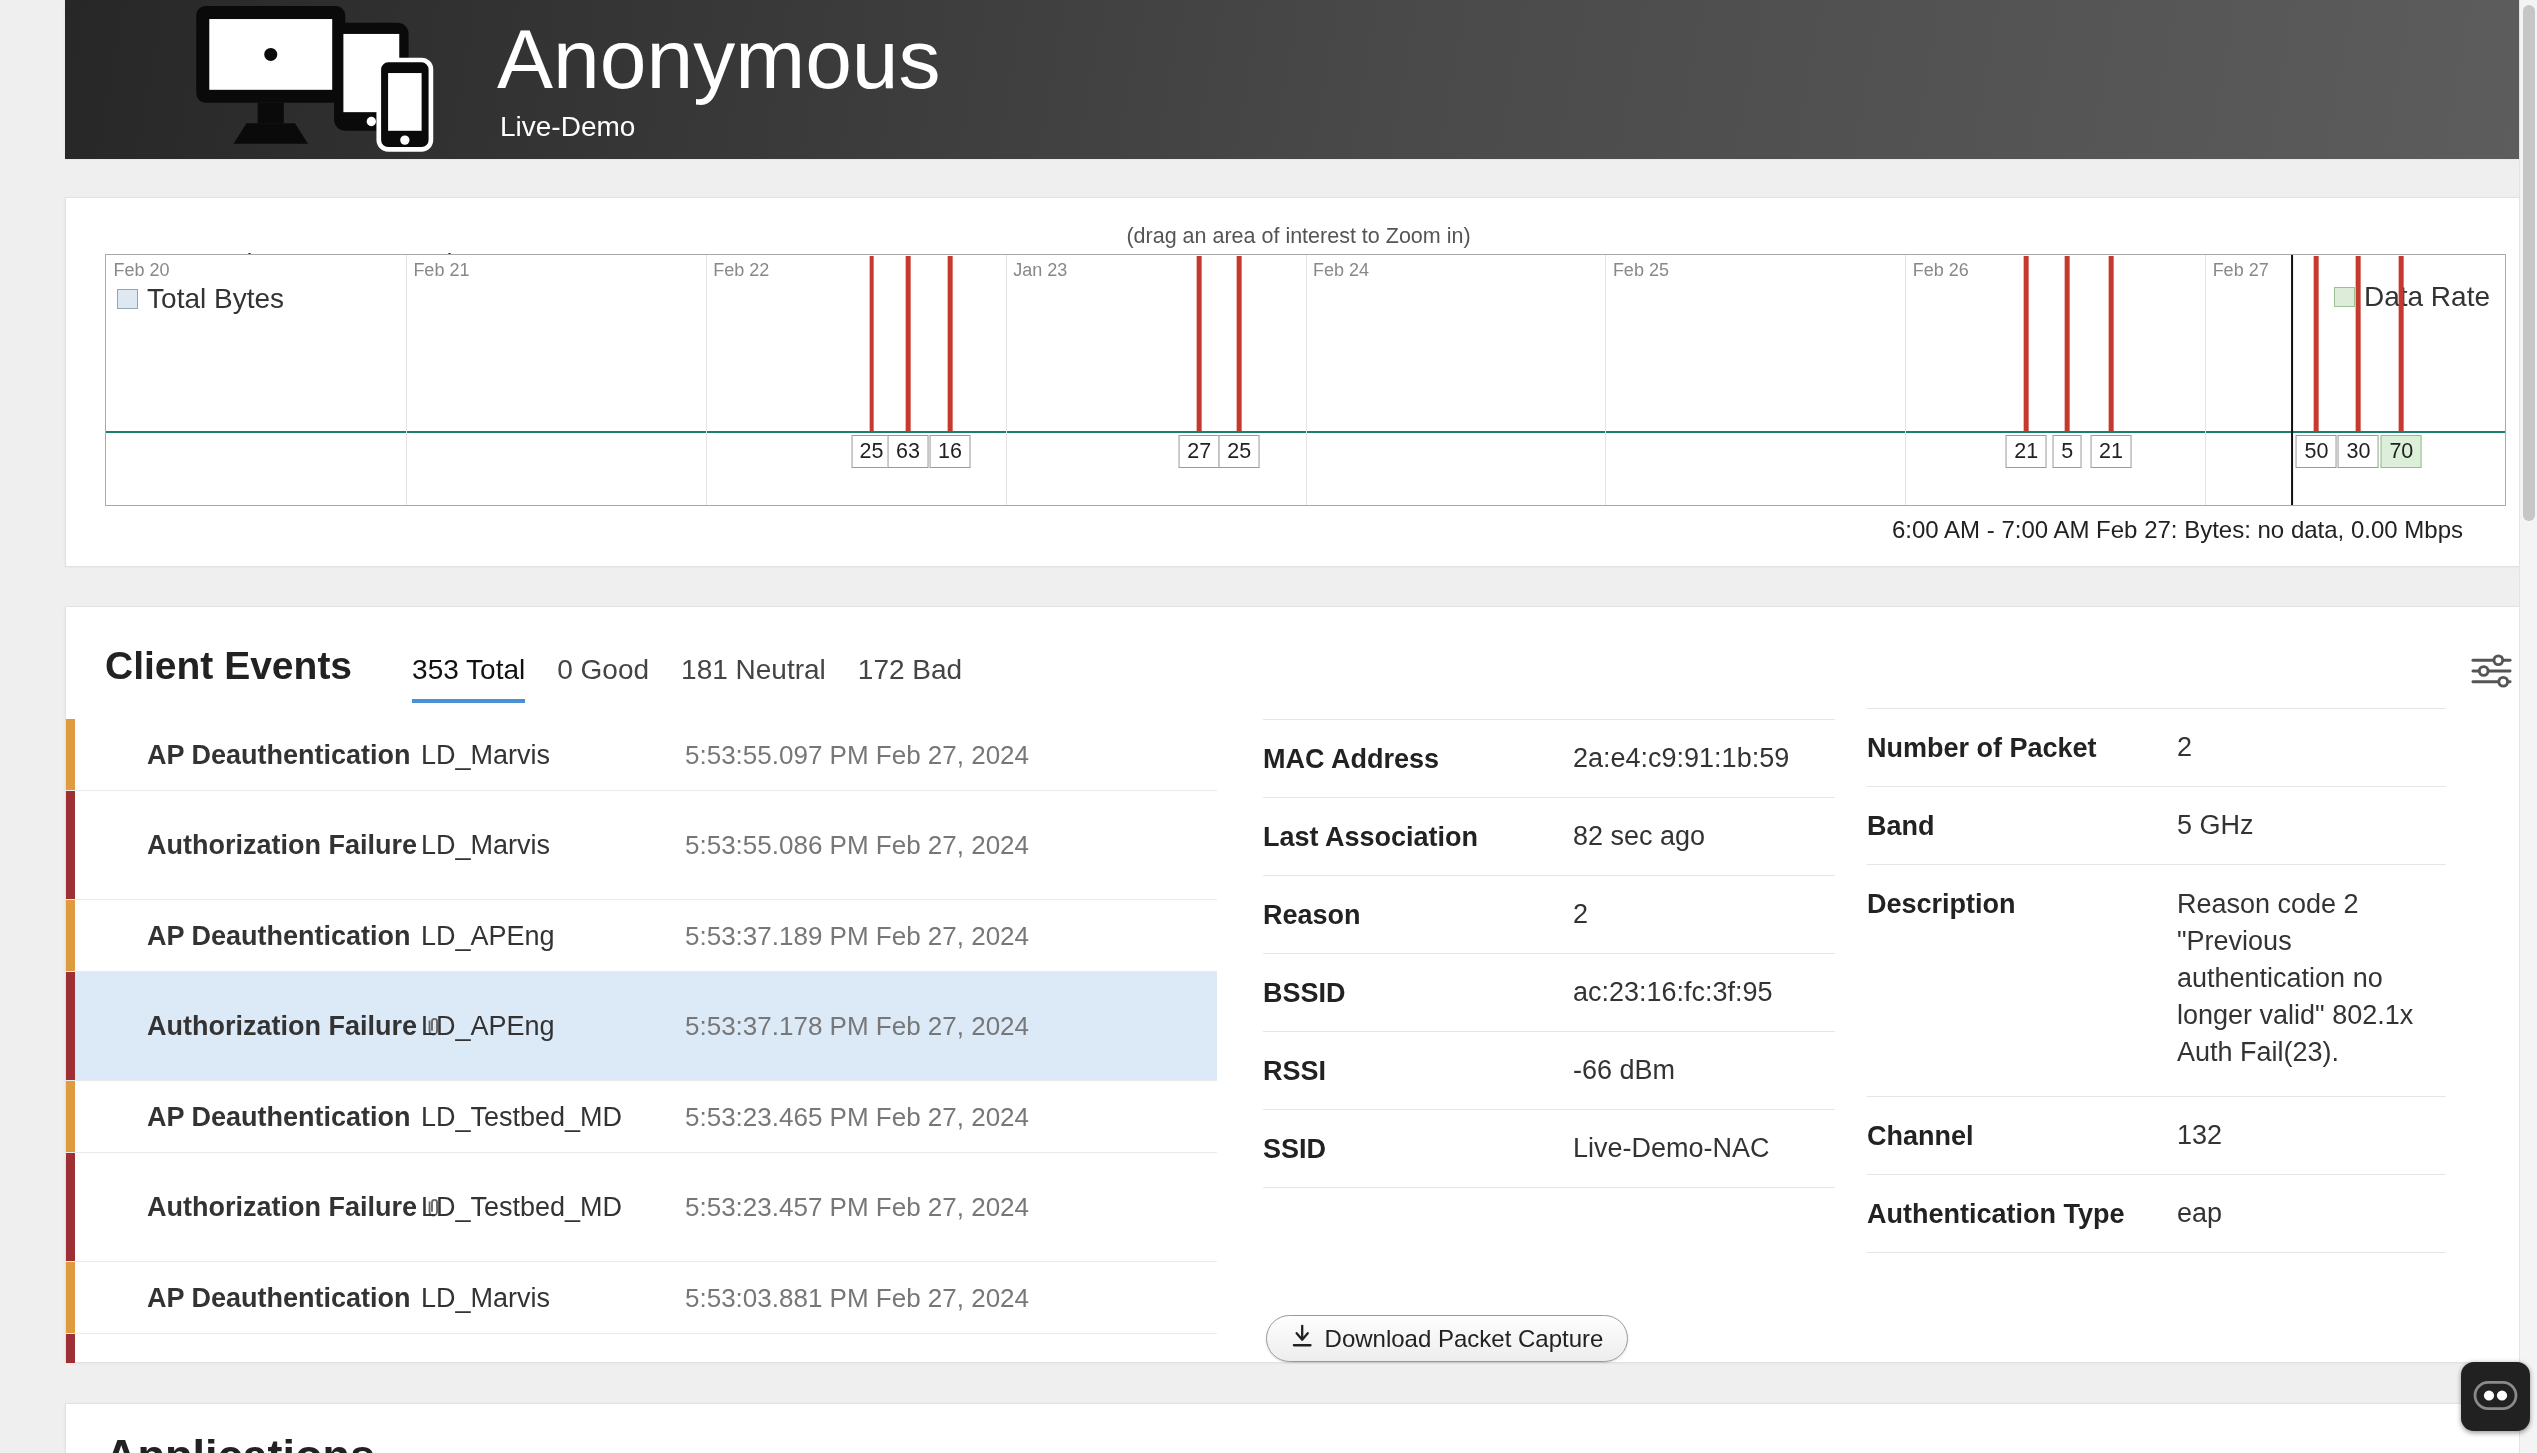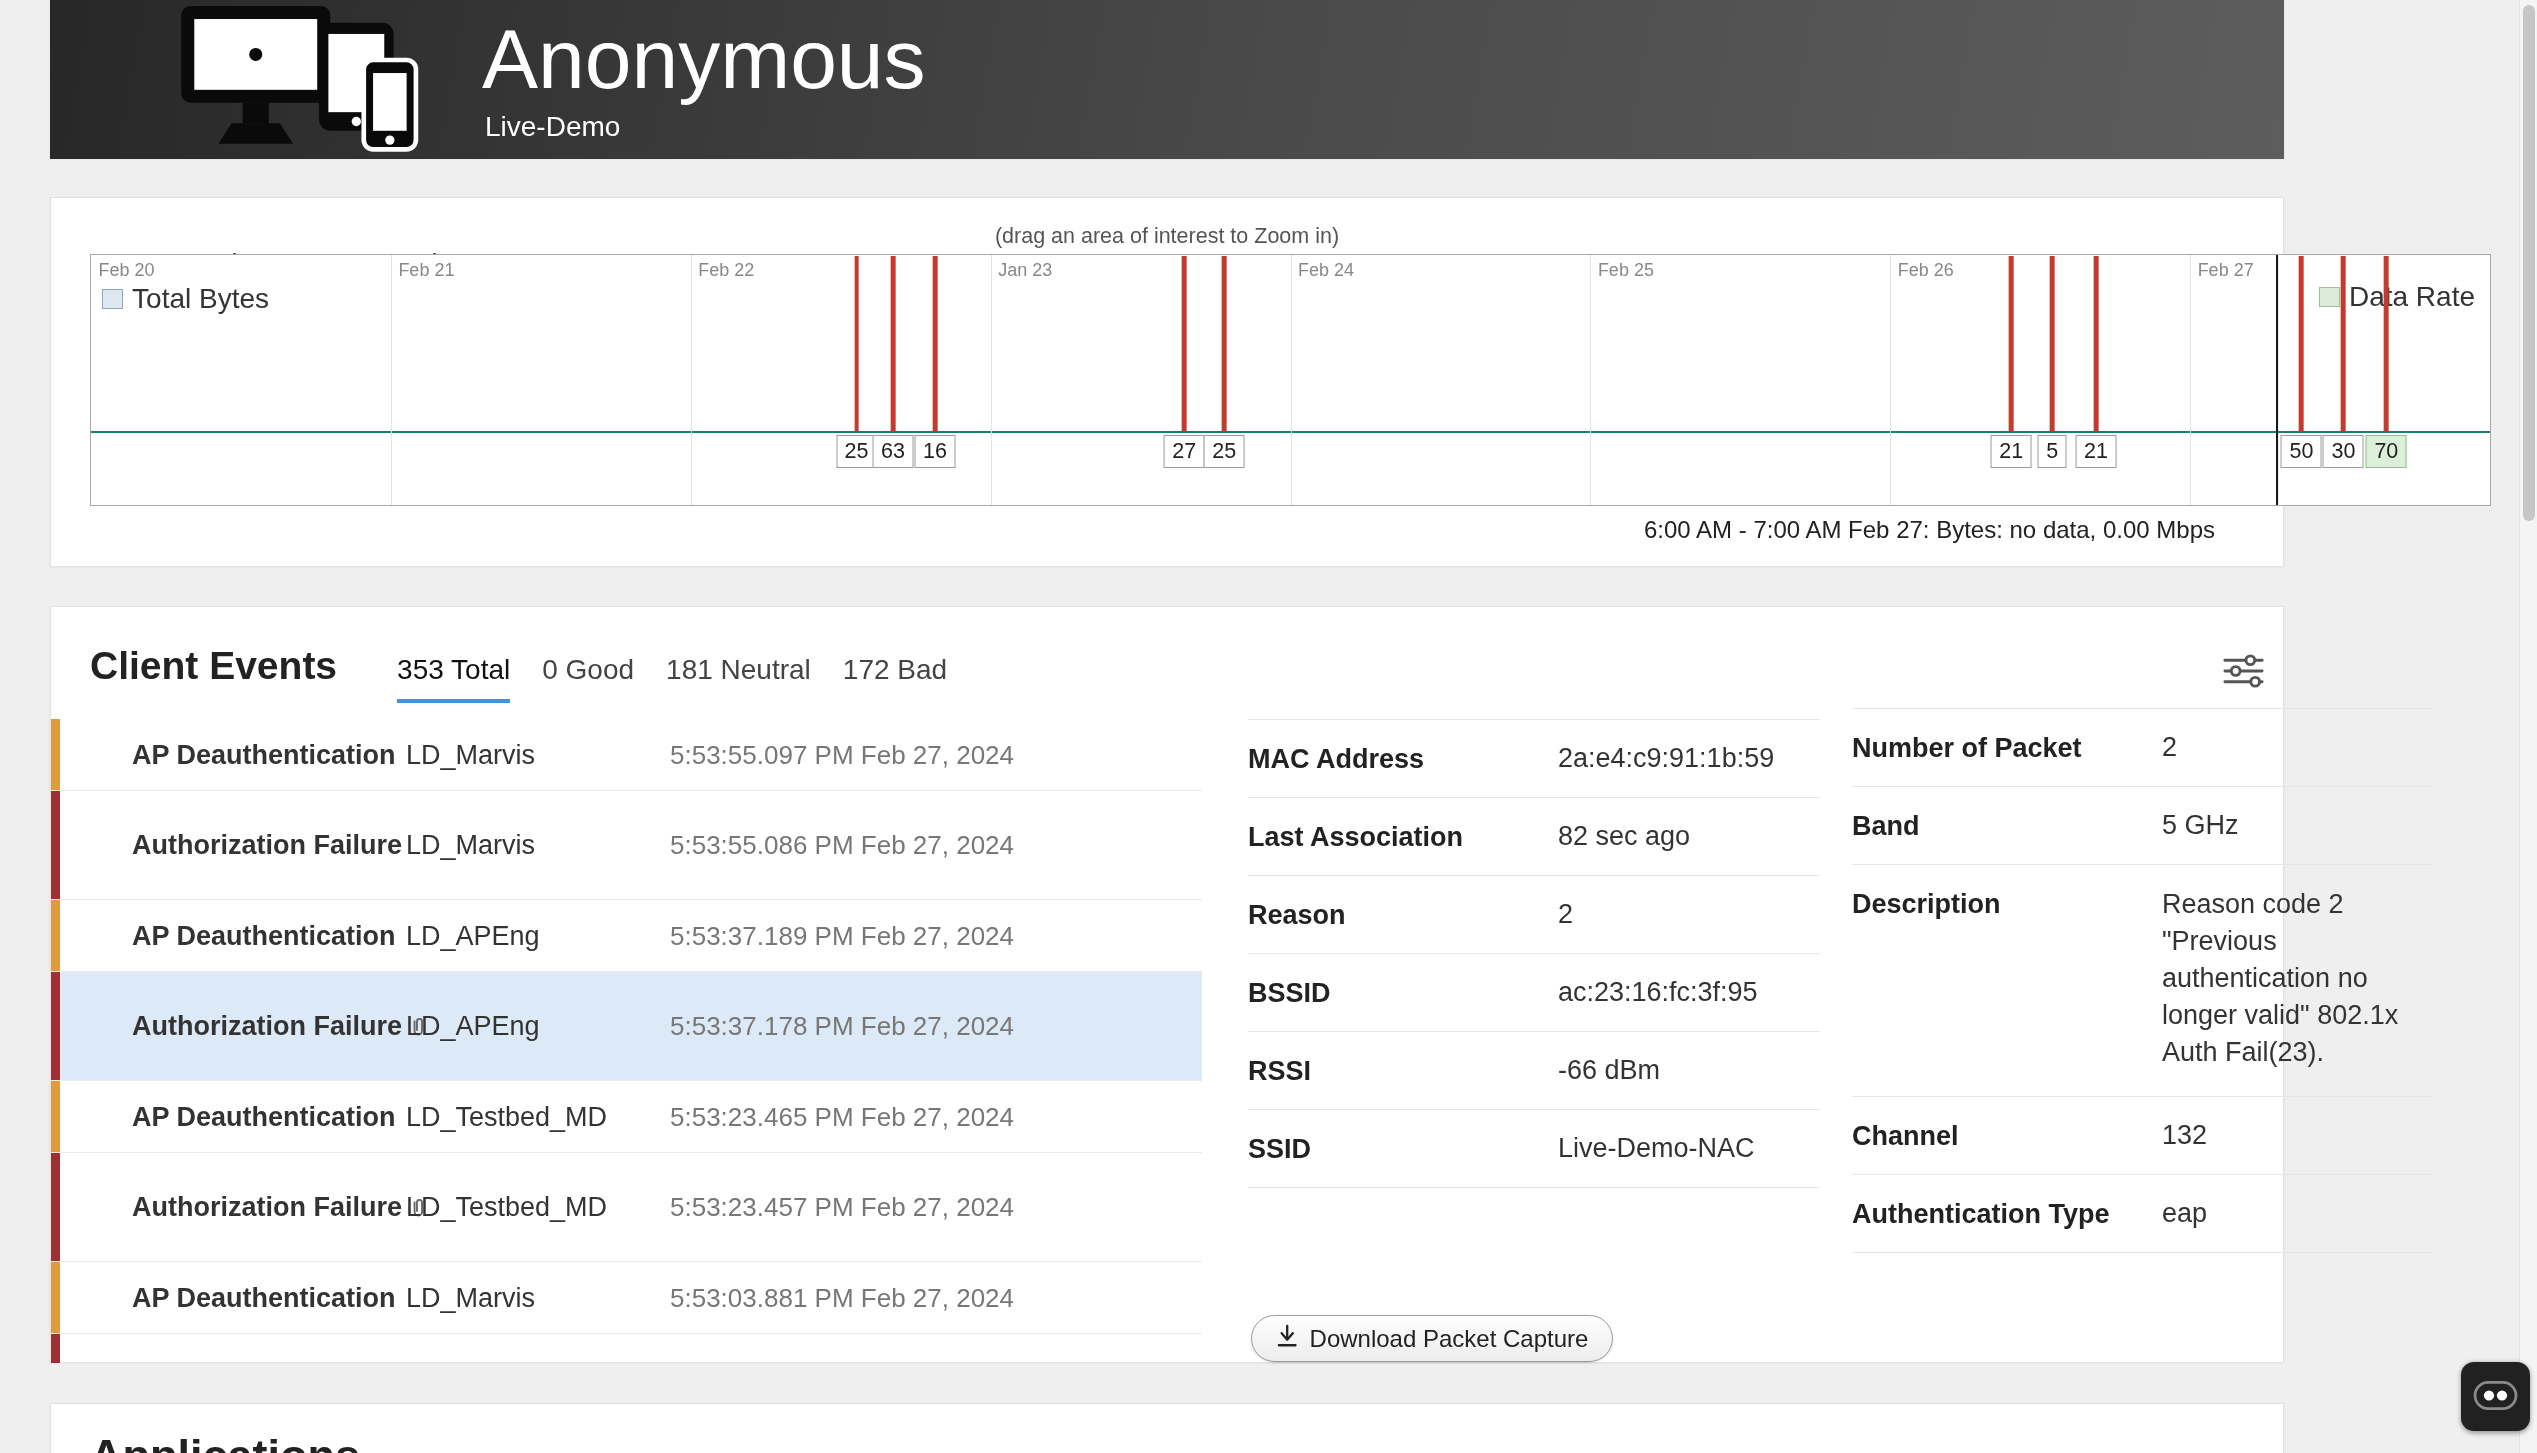--- a/index.html
+++ b/index.html
@@ -5,22 +5,22 @@
   * { box-sizing: border-box; margin: 0; padding: 0; }
   html, body { width: 2538px; height: 1454px; overflow: hidden; }
   body {
     position: relative;
     background: #efefef;
     font-family: "Liberation Sans", sans-serif;
     color: #333;
   }
   .card {
     position: absolute;
-    left: 50px;
-    width: 2234px;
+    left: 65px;
+    width: 2467px;
     background: #fff;
     border: 0.9px solid #e2e2e2;
     box-shadow: 0 0.9px 2.8px rgba(0,0,0,0.06);
   }
 
   
   .header-card {
     top: 0; height: 159px;
     border: none;
     background: linear-gradient(100deg, #272727 0%, #4a4a4a 55%, #5d5d5d 100%);

